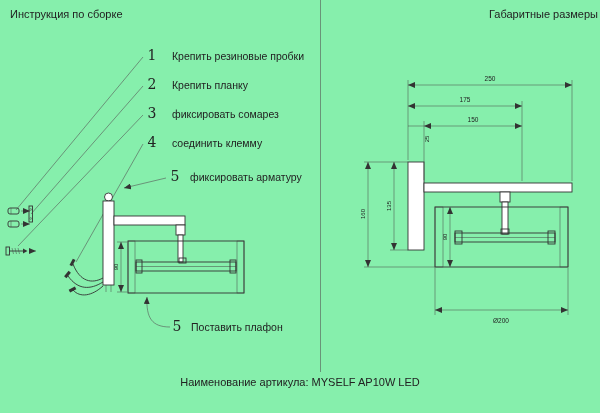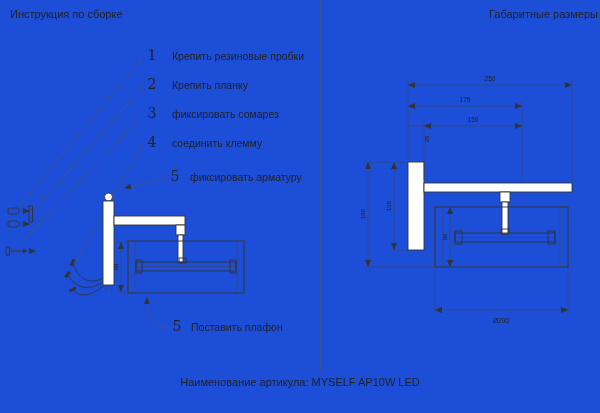--- a/index.html
+++ b/index.html
@@ -1,16 +1,16 @@
 <!DOCTYPE html>
 <html><head>
 <meta charset="utf-8">
 <style>
   html,body{margin:0;padding:0;background:#fff;}
-  .sheet{position:relative;width:600px;height:413px;background:#1d4ed8;overflow:hidden;
+  .sheet{position:relative;width:600px;height:413px;background:#86efac;overflow:hidden;
          font-family:"Liberation Sans",sans-serif;}
   .sheet svg{position:absolute;left:0;top:0;}
   svg text{fill:#222;}
   .title{font-size:11px;}
   .stepnum{font-family:"DejaVu Serif",serif;font-size:14px;}
   .steplabel{font-size:10.5px;}
   .dim{font-size:6.5px;}
   .dimv{font-size:6px;}
   .footer{font-size:11px;}
   .ln{stroke:#555;stroke-width:0.6;fill:none;}

